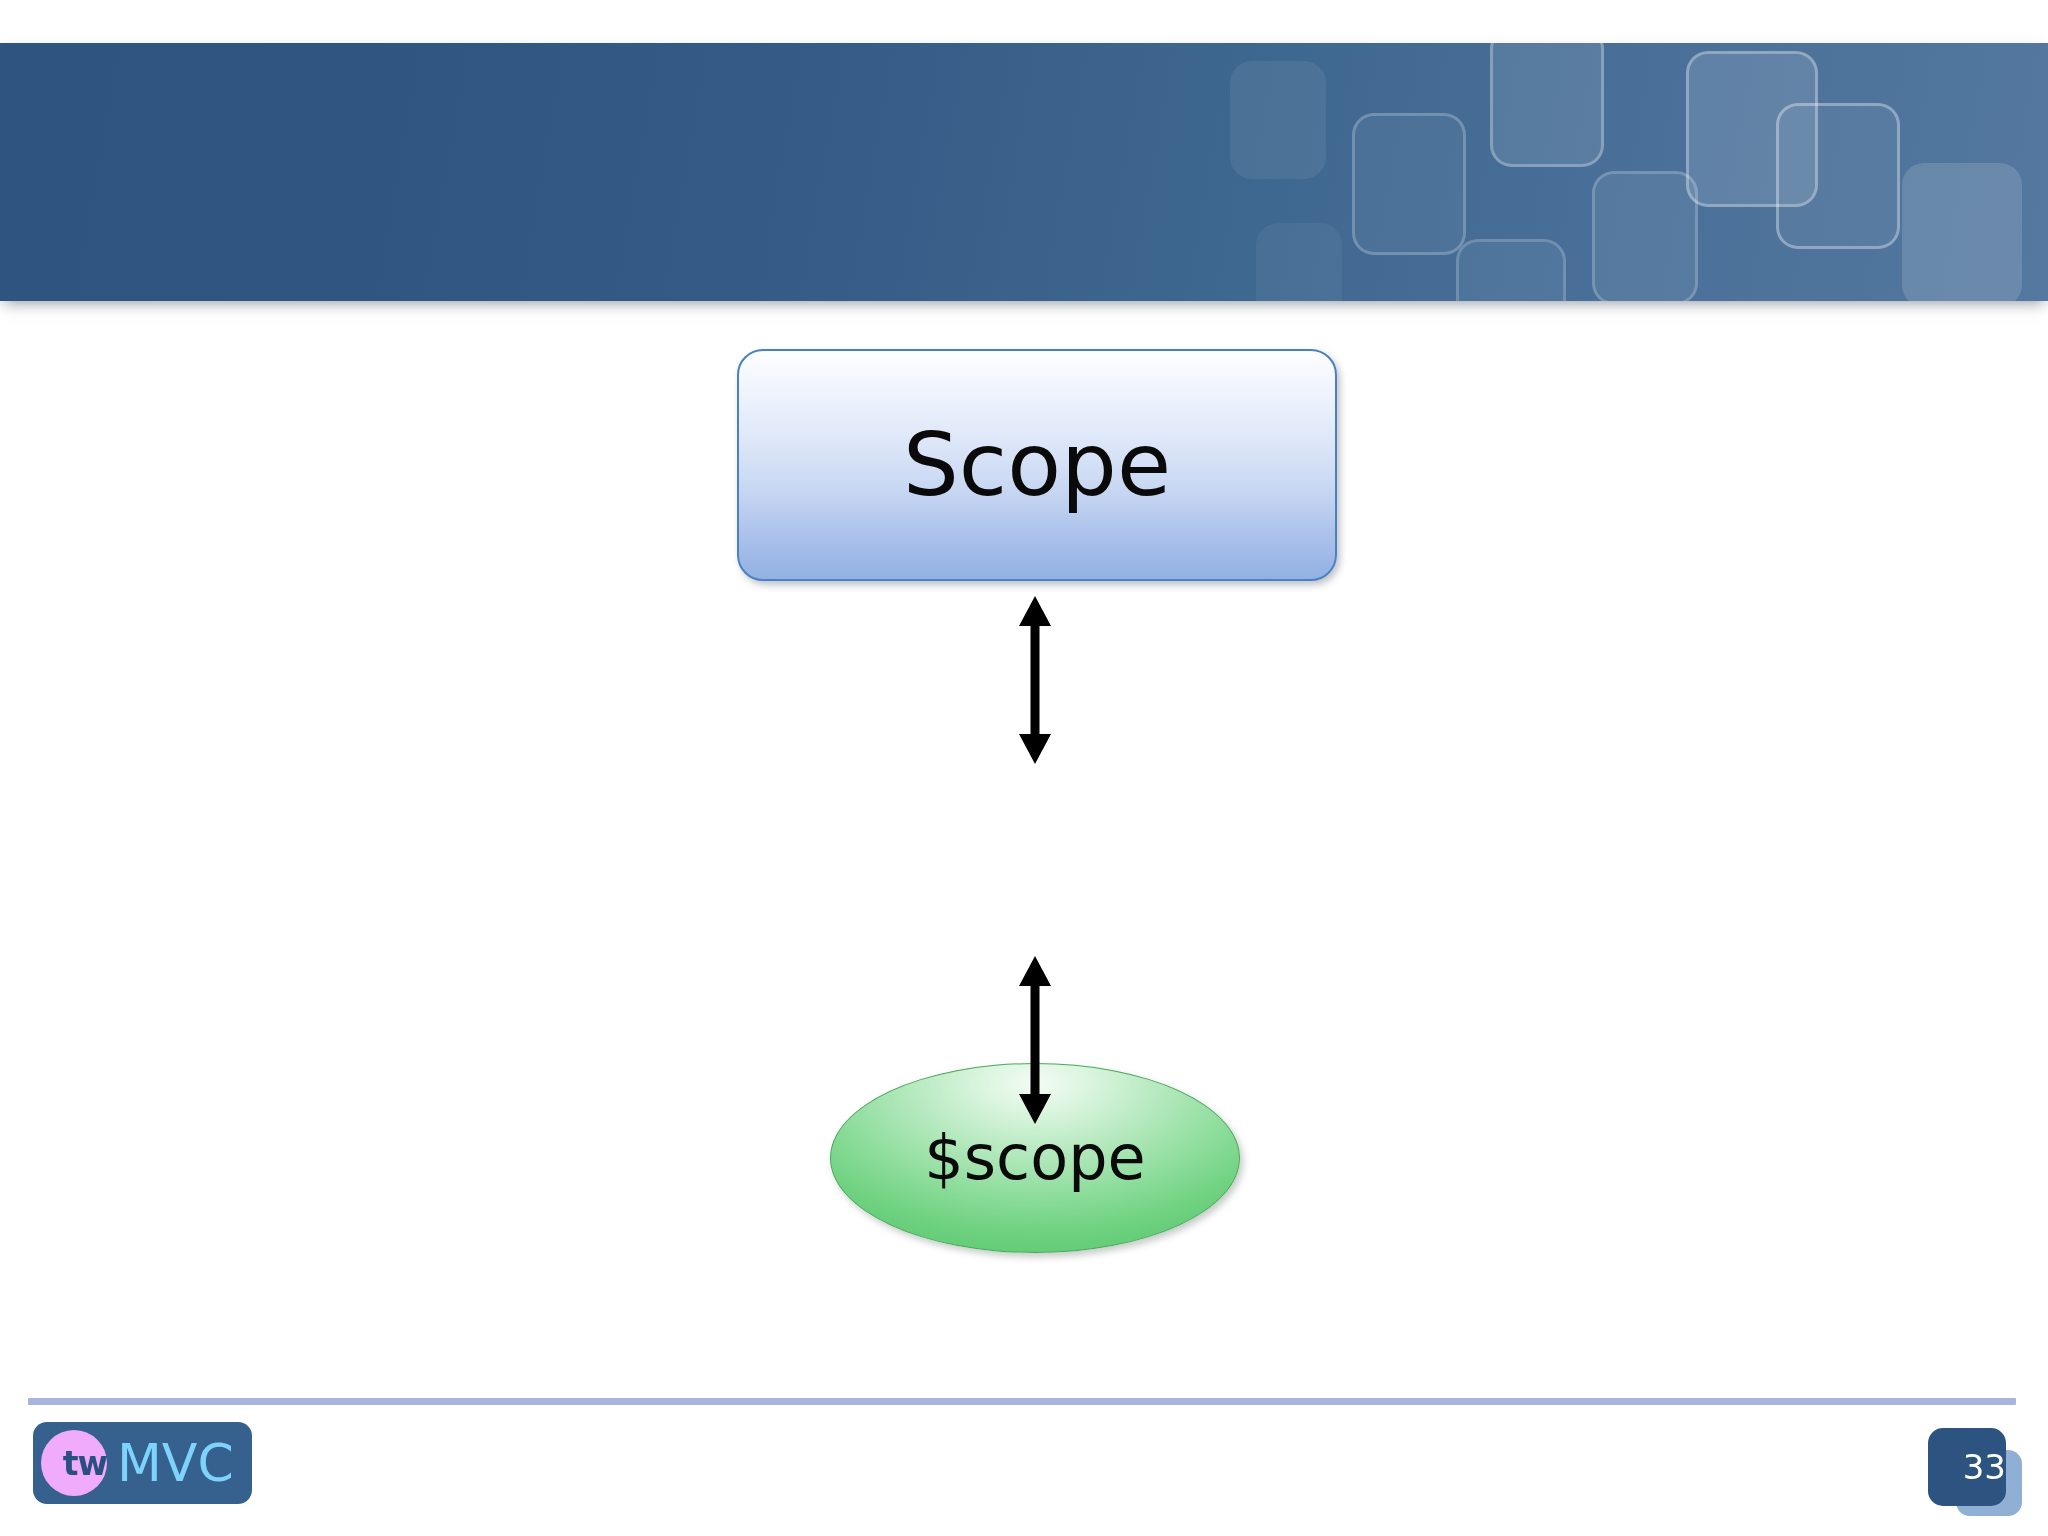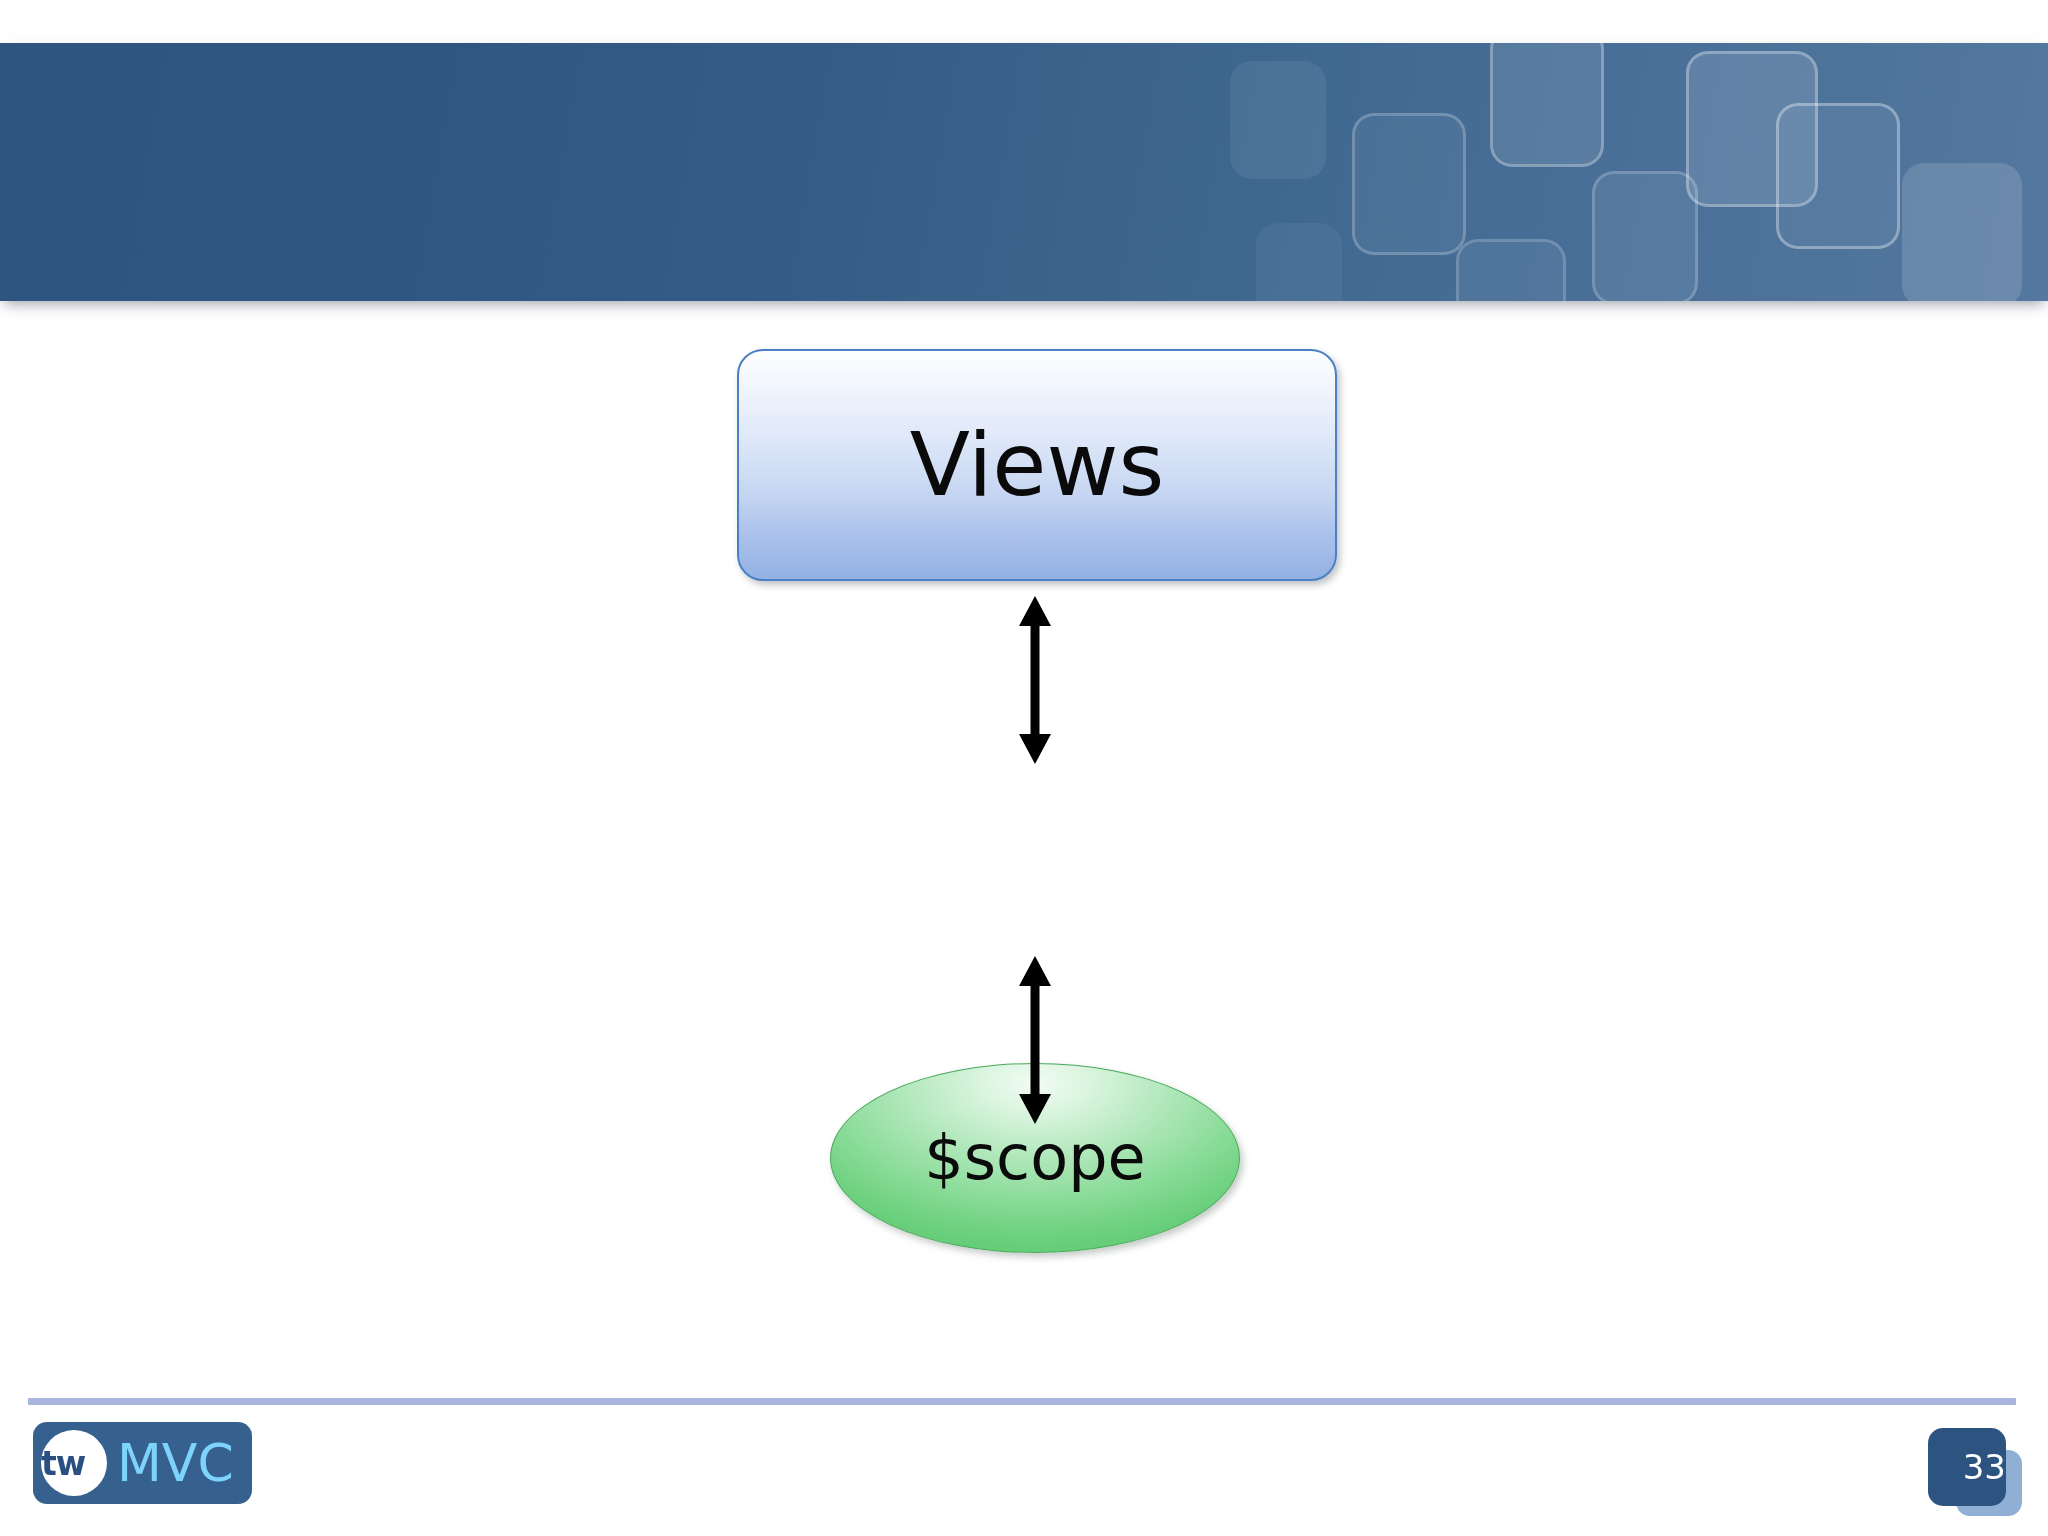--- a/index.html
+++ b/index.html
@@ -179,24 +179,24 @@
     border-radius: 14px;
     display: flex;
     align-items: center;
     gap: 10px;
     box-sizing: border-box;
   }
   #brand-mark {
     width: 66px;
     height: 66px;
     border-radius: 50%;
-    background: #ffffff;
-    display: flex;
-    align-items: center;
-    justify-content: flex-start;
+    background: #f0abfc;
+    display: flex;
+    align-items: center;
+    justify-content: flex-end;
     flex: none;
   }
   #brand-mark-text {
     font-family: "DejaVu Sans", "Liberation Sans", sans-serif;
     font-weight: bold;
     font-size: 33px;
     color: #2a4f82;
     letter-spacing: -1px;
     line-height: 1;
   }
@@ -259,21 +259,21 @@
         <div class="deco-sq" style="left: 628px; top: 60px; width: 118px; height: 140px; background: rgba(255, 255, 255, 0.05); border: 3px solid rgba(255, 255, 255, 0.34);"></div>
         <div class="deco-sq" style="left: 308px; top: 196px; width: 104px; height: 130px; background: rgba(255, 255, 255, 0.06); border: 3px solid rgba(255, 255, 255, 0.18);"></div>
         <div class="deco-sq" style="left: 754px; top: 120px; width: 120px; height: 144px; background: rgba(255, 255, 255, 0.14);"></div>
         <div class="deco-sq" style="left: 108px; top: 180px; width: 86px; height: 104px; background: rgba(255, 255, 255, 0.05);"></div>
       </div>
   </div>
 
   <div id="diagram">
 
     <div id="view-box" class="node-box">
-      <span class="node-label">Views</span>
+      <span class="node-label">Scope</span>
     </div>
 
     <svg id="arrow-view-scope" class="arrow" viewBox="0 0 60 168" preserveAspectRatio="none">
       <line x1="30" y1="22" x2="30" y2="146" stroke="#000000" stroke-width="9"></line>
       <polygon points="30,0 46,30 14,30" fill="#000000"></polygon>
       <polygon points="30,168 14,138 46,138" fill="#000000"></polygon>
     </svg>
 
     <div id="scope-ellipse">
       <span class="node-label">$scope</span>

